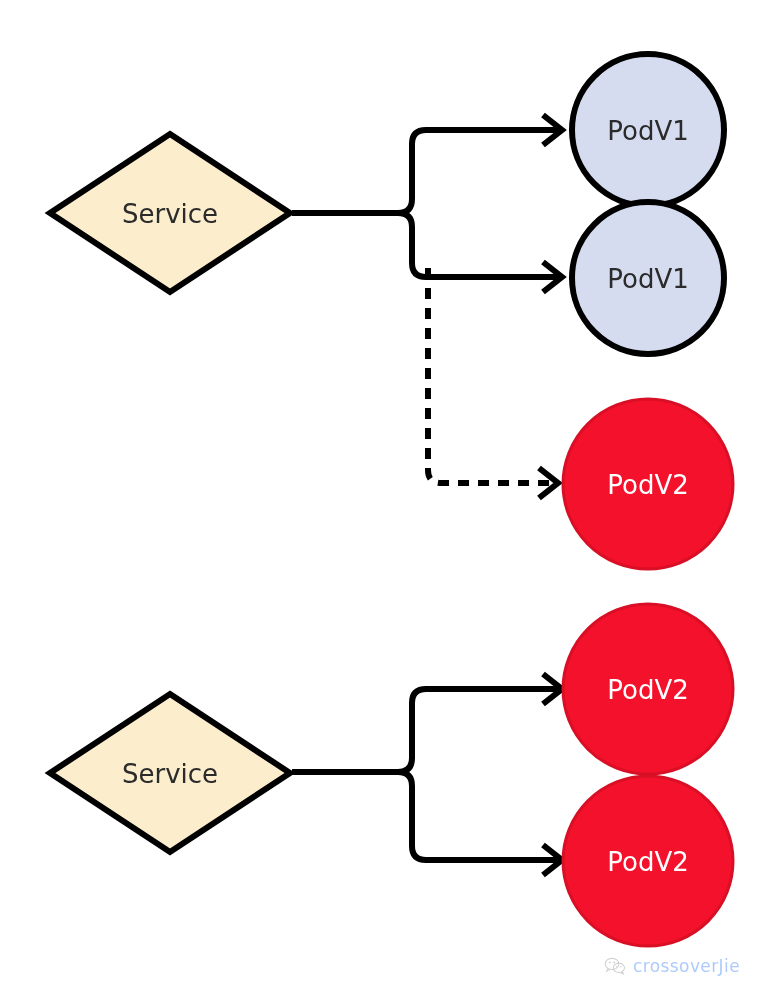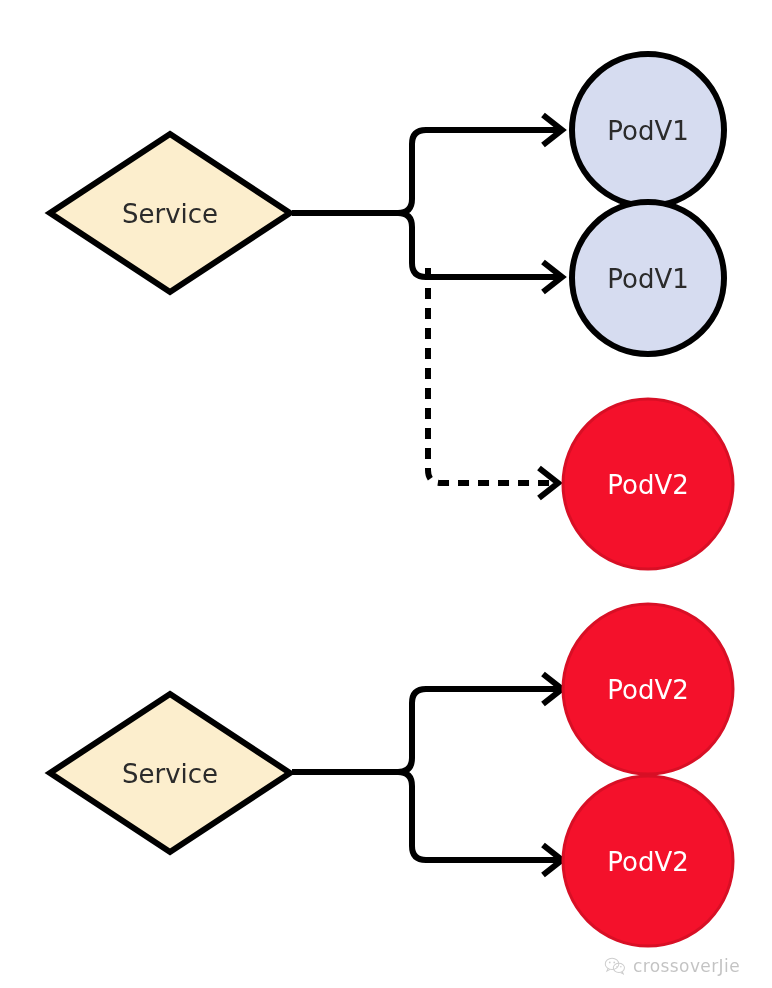--- a/index.html
+++ b/index.html
@@ -64,21 +64,21 @@
     right: 32px;
     bottom: 12px;
     display: flex;
     align-items: center;
     gap: 7px;
     opacity: 0.42;
   }
   #watermark .wm-text {
     font-family: "DejaVu Sans", "Liberation Sans", sans-serif;
     font-size: 17px;
-    color: #737373;
+    color: #3b82f6;
     letter-spacing: 0.4px;
   }
   #watermark .wm-icon {
     width: 22px;
     height: 20px;
     display: block;
   }
 </style>
 </head>
 <body>

